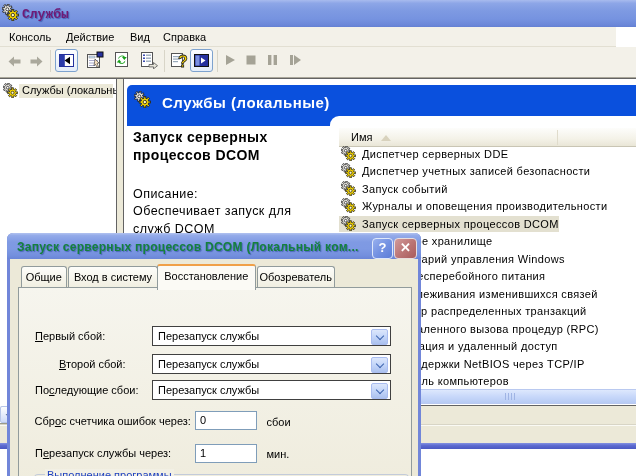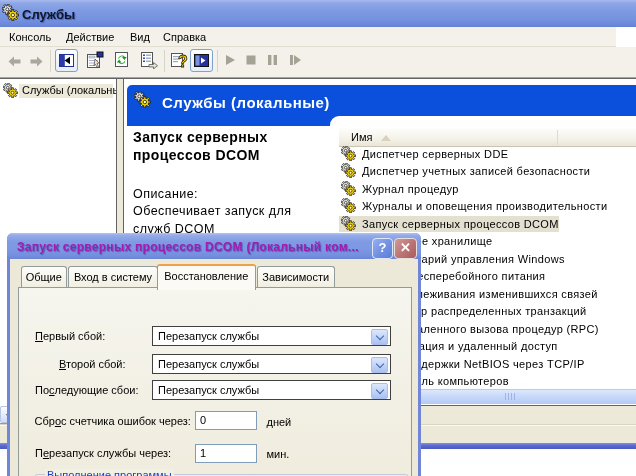--- a/index.html
+++ b/index.html
@@ -17,21 +17,21 @@
       <circle cx="10.2" cy="10.4" r="1.6" fill="#fff8c0" stroke="#1a1a1a" stroke-width="0.75"></circle>
     </g>
   </defs>
 </svg>
 
 <div class="abs" id="mmc-title" style="left:0;top:0;width:636px;height:27px;
      background:linear-gradient(180deg,#a8bbee 0%,#8da6e7 12%,#7e9ae2 40%,#7693e0 70%,#6b87d9 92%,#6480d2 100%);"></div>
 <svg class="abs" style="left:2px;top:4px" width="17" height="17" viewBox="0 0 16 16">
     <use href="#gears"></use>
   </svg>
-<div class="abs" style="left:22px;top:7px;font-weight:bold;font-size:13px;color:#0f172a;text-shadow:1px 1px 1px rgba(55,80,165,0.75);">Службы</div>
+<div class="abs" style="left:22px;top:7px;font-weight:bold;font-size:13px;color:#701a75;text-shadow:1px 1px 1px rgba(55,80,165,0.75);font-family:Liberation Mono, monospace;">Службы</div>
 
 <div class="abs" id="menubar" style="left:0;top:27px;width:616px;height:19px;background:#f3f1e9;border-bottom:1px solid #e2dfd2;">
   <span class="abs" style="left:9px;top:4px;">Консоль</span>
   <span class="abs" style="left:66px;top:4px;">Действие</span>
   <span class="abs" style="left:130px;top:4px;">Вид</span>
   <span class="abs" style="left:163px;top:4px;">Справка</span>
 </div>
 
 <div class="abs" id="toolbar" style="left:0;top:47px;width:636px;height:30px;background:#f3f1e9;border-bottom:1px solid #a9a699;">
 
@@ -151,21 +151,21 @@
         <use href="#gears"></use>
       </svg>
       <span class="abs" style="left:238px;top:68.5px;white-space:nowrap;letter-spacing:0.35px;">Диспетчер серверных DDE</span>
       <svg class="abs" style="left:217px;top:84px" width="15" height="15" viewBox="0 0 16 16">
         <use href="#gears"></use>
       </svg>
       <span class="abs" style="left:238px;top:86px;white-space:nowrap;letter-spacing:0.35px;">Диспетчер учетных записей безопасности</span>
       <svg class="abs" style="left:217px;top:101.5px" width="15" height="15" viewBox="0 0 16 16">
         <use href="#gears"></use>
       </svg>
-      <span class="abs" style="left:238px;top:103.5px;white-space:nowrap;letter-spacing:0.35px;">Журнал процедур</span>
+      <span class="abs" style="left:238px;top:103.5px;white-space:nowrap;letter-spacing:0.35px;">Запуск событий</span>
       <svg class="abs" style="left:217px;top:119px" width="15" height="15" viewBox="0 0 16 16">
         <use href="#gears"></use>
       </svg>
       <span class="abs" style="left:238px;top:121px;white-space:nowrap;letter-spacing:0.35px;">Журналы и оповещения производительности</span>
       <div class="abs" style="left:215px;top:136.5px;width:220px;height:16.3px;background:#e3e0d0;"></div>
       <svg class="abs" style="left:217px;top:136.5px" width="15" height="15" viewBox="0 0 16 16">
         <use href="#gears"></use>
       </svg>
       <span class="abs" style="left:238px;top:138.5px;white-space:nowrap;letter-spacing:0.35px;">Запуск серверных процессов DCOM</span>
       <svg class="abs" style="left:212.5px;top:154px" width="15" height="15" viewBox="0 0 16 16">
@@ -222,46 +222,46 @@
 
 <div class="abs" style="left:0;top:443px;width:636px;height:6px;background:linear-gradient(180deg,#8391e2 0%,#5b69cf 45%,#4b59c2 100%);"></div>
 
 <div class="abs" id="dlg" style="left:7px;top:233px;width:414px;height:243px;overflow:visible;">
 
   <div class="abs" style="left:0;top:0;width:414px;height:243px;background:#ece9d8;border-radius:6px 6px 0 0;
        box-shadow:inset 3px 0 #7186d9, inset -3px 0 #7186d9;"></div>
 
   <div class="abs" style="left:0;top:0;width:414px;height:26px;border-radius:6px 6px 0 0;
        background:linear-gradient(180deg,#b2c3f0 0%,#93aae9 10%,#7f9ae3 35%,#7e99e3 60%,#7490de 85%,#6a85d7 100%);"></div>
-  <div class="abs" style="left:10px;top:7px;font-weight:bold;font-size:12px;letter-spacing:0.28px;color:#a21caf;text-shadow:1px 1px 1px #4a66b8;white-space:nowrap;">Запуск серверных процессов DCOM (Локальный ком...</div>
+  <div class="abs" style="left:10px;top:7px;font-weight:bold;font-size:12px;letter-spacing:0.28px;color:#15803d;text-shadow:1px 1px 1px #4a66b8;white-space:nowrap;">Запуск серверных процессов DCOM (Локальный ком...</div>
 
   <div class="abs" style="left:365px;top:5px;width:19px;height:19px;border-radius:4px;border:1px solid #dfe8fa;
        background:linear-gradient(135deg,#98b0ee 0%,#7492e2 50%,#5c7dd8 100%);color:#fff;font-weight:bold;font-size:13px;text-align:center;line-height:18px;">?</div>
   <div class="abs" style="left:387px;top:5px;width:21px;height:19px;border-radius:4px;border:1px solid #e8dede;
        background:linear-gradient(135deg,#d09a9a 0%,#bc7676 50%,#a95c5c 100%);color:#fff;font-weight:bold;font-size:13px;text-align:center;line-height:18px;">✕</div>
 
   <div class="abs" style="left:13.5px;top:33px;width:44.5px;height:21px;background:linear-gradient(180deg,#fdfdfa,#f0eee0);border:1px solid #919b9c;border-bottom:none;border-radius:3px 3px 0 0;text-align:center;line-height:20px;">Общие</div>
   <div class="abs" style="left:61px;top:33px;width:88px;height:21px;background:linear-gradient(180deg,#fdfdfa,#f0eee0);border:1px solid #919b9c;border-bottom:none;border-radius:3px 3px 0 0;text-align:center;line-height:20px;">Вход в систему</div>
-  <div class="abs" style="left:249.5px;top:33px;width:76.5px;height:21px;background:linear-gradient(180deg,#fdfdfa,#f0eee0);border:1px solid #919b9c;border-bottom:none;border-radius:3px 3px 0 0;text-align:center;line-height:20px;">Зависимости</div>
+  <div class="abs" style="left:249.5px;top:33px;width:76.5px;height:21px;background:linear-gradient(180deg,#fdfdfa,#f0eee0);border:1px solid #919b9c;border-bottom:none;border-radius:3px 3px 0 0;text-align:center;line-height:20px;">Обозреватель</div>
   <div class="abs" style="left:150px;top:31px;width:96.5px;height:24px;background:#fbfaf5;border:1px solid #919b9c;border-bottom:none;border-radius:3px 3px 0 0;text-align:center;line-height:21px;border-top:2px solid #f0a048;z-index:3;">Восстановление</div>
 
   <div class="abs" style="left:10.5px;top:54px;width:392px;height:200px;background:linear-gradient(180deg,#f6f5ee 0%,#efecdd 100%);border:1px solid #919b9c;border-bottom:none;z-index:2;"></div>
 
 
   <div class="abs" style="left:28px;top:97px;z-index:4;"><u>П</u>ервый сбой:</div>
   <div class="abs" style="left:28px;top:125px;z-index:4;padding-left:24px;"><u>В</u>торой сбой:</div>
   <div class="abs" style="left:28px;top:151px;z-index:4;">По<u>с</u>ледующие сбои:</div>
 
   <div class="combo abs" style="left:145px;top:93px;z-index:4;">Перезапуск службы</div>
   <div class="combo abs" style="left:145px;top:121px;z-index:4;">Перезапуск службы</div>
   <div class="combo abs" style="left:145px;top:147px;z-index:4;">Перезапуск службы</div>
 
   <div class="abs" style="left:27.5px;top:181.5px;z-index:4;">Сбр<u>о</u>с счетчика ошибок через:</div>
   <div class="abs edit" style="left:188px;top:177.5px;z-index:4;">0</div>
-  <div class="abs" style="left:259.5px;top:183px;z-index:4;">дней</div>
+  <div class="abs" style="left:259.5px;top:183px;z-index:4;">сбои</div>
 
   <div class="abs" style="left:28px;top:213.5px;z-index:4;">П<u>е</u>резапуск службы через:</div>
   <div class="abs edit" style="left:188px;top:211px;z-index:4;">1</div>
   <div class="abs" style="left:259.5px;top:215px;z-index:4;">мин.</div>
 
   <div class="abs" style="left:27px;top:241px;width:373px;height:30px;border:1px solid #c3cbda;border-radius:4px;border-bottom:none;z-index:4;"></div>
   <div class="abs" style="left:38px;top:236px;background:#f2f0e5;padding:0 2px;color:#1c3fbf;z-index:5;">Выполнение программы</div>
 </div>
 
 <style>

